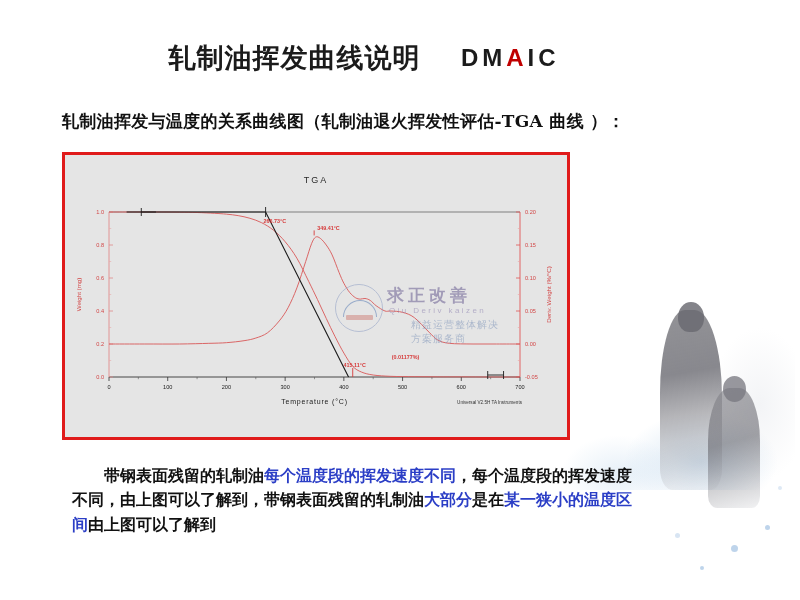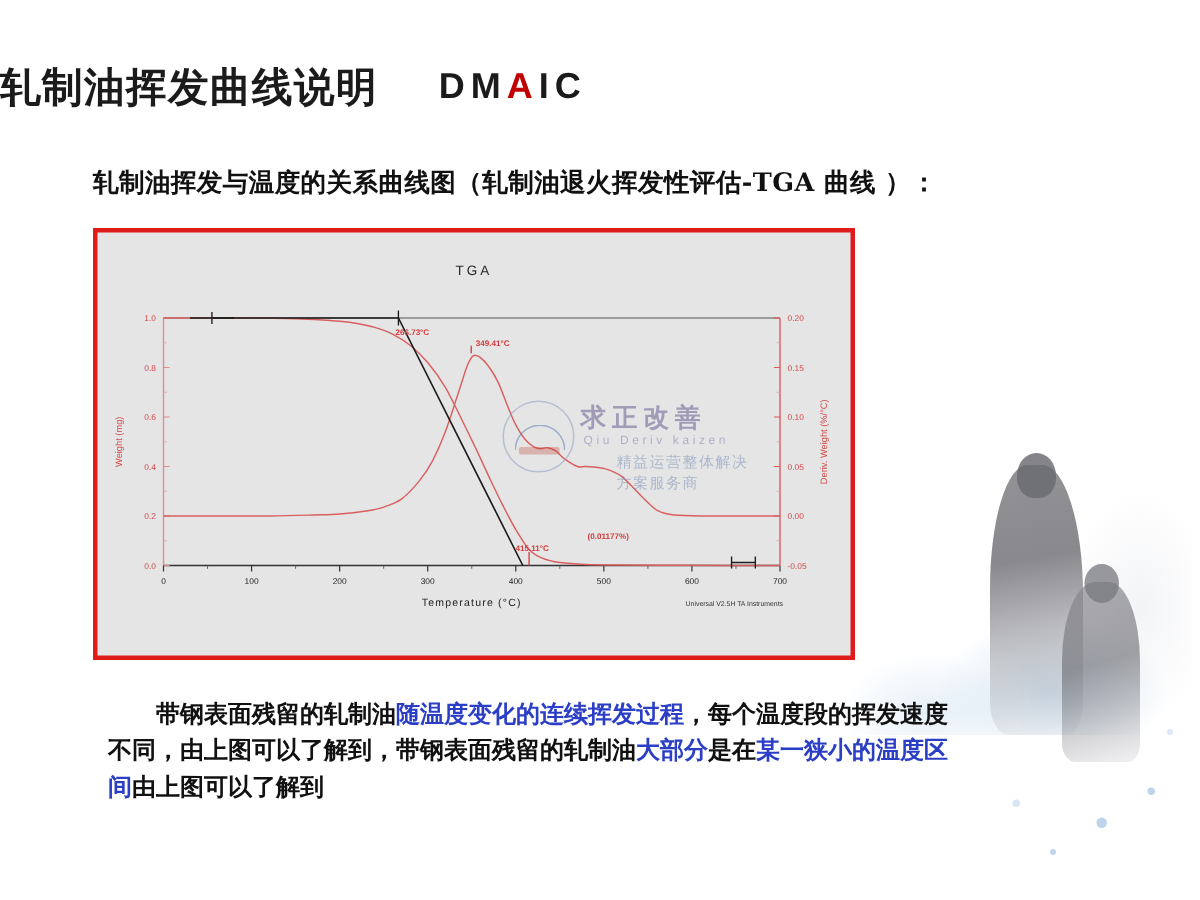--- a/index.html
+++ b/index.html
@@ -33,21 +33,21 @@
   .art-wash{
     right:0;bottom:0;width:235px;height:190px;
     background:
       radial-gradient(ellipse 110px 70px at 60% 85%, rgba(120,170,215,.30), rgba(120,170,215,0) 70%),
       radial-gradient(ellipse 80px 55px at 25% 92%, rgba(150,190,225,.24), rgba(150,190,225,0) 72%),
       radial-gradient(ellipse 70px 110px at 85% 55%, rgba(200,205,215,.22), rgba(200,205,215,0) 70%);
   }
   .spk{position:absolute;background:rgba(110,160,210,.45);border-radius:50%;}
 
   
-  .title-row{position:absolute;left:0;top:40px;width:728px;text-align:left;}
+  .title-row{position:absolute;left:0;top:40px;width:728px;text-align:center;}
   .main-title{
     display:inline-block;font-family:"DejaVu Sans", sans-serif;
     font-size:27px;font-weight:700;color:#1b1b1b;letter-spacing:1px;vertical-align:middle;
   }
   .dmaic{
     display:inline-block;margin-left:36px;vertical-align:middle;
     font-family:"Liberation Sans", sans-serif;font-size:24px;font-weight:800;letter-spacing:4px;color:#1b1b1b;
   }
   .dmaic .hot{color:#c00000;}
 
@@ -73,21 +73,21 @@
   .ax-label{font-size:5.6px;fill:#d24747;font-family:"Liberation Sans",sans-serif;}
   .ax-label-x{font-size:5.6px;fill:#222;font-family:"Liberation Sans",sans-serif;}
   .axis-title-left{font-size:6.2px;fill:#d24747;font-family:"Liberation Sans",sans-serif;}
   .axis-title-right{font-size:6.2px;fill:#d24747;font-family:"Liberation Sans",sans-serif;}
   .axis-title-x{font-size:7px;fill:#222;letter-spacing:.8px;font-family:"Liberation Sans",sans-serif;}
   .annot{font-size:5.4px;fill:#d63b3b;font-weight:700;font-family:"Liberation Sans",sans-serif;}
   .credit{font-size:4.6px;fill:#333;font-family:"Liberation Sans",sans-serif;}
 
   
   .watermark{
-    position:absolute;left:335px;top:263px;width:165px;height:56px;opacity:.55;pointer-events:none;
+    position:absolute;left:335px;top:280px;width:165px;height:56px;opacity:.55;pointer-events:none;
   }
   .wm-ring{
     position:absolute;left:0;top:4px;width:46px;height:46px;border-radius:50%;
     border:1.4px solid #8f9fc4;
   }
   .wm-ring:after{
     content:"";position:absolute;left:7px;top:15px;width:32px;height:16px;
     border:1.6px solid #5d7fb5;border-radius:50% 50% 0 0 / 100% 100% 0 0;border-bottom:none;
   }
   .wm-ring-tick{position:absolute;left:10px;top:30px;width:27px;height:5px;background:#c0392b;opacity:.55;border-radius:1px;}
@@ -224,14 +224,14 @@
 <div class="watermark">
   <div class="wm-ring">
     <div class="wm-ring-tick"></div>
   </div>
   <div class="wm-cn">求正改善</div>
   <div class="wm-en">Qiu Deriv kaizen</div>
   <div class="wm-sub">精益运营整体解决方案服务商</div>
 </div>
 
 <div class="explain">
-  <div class="explain-body"><span>带钢表面残留的轧制油</span><span class="hl">随温度变化的连续挥发过程</span><span>，每个温度段的挥发速度不同，由上图可以了解到，带钢表面残留的轧制油</span><span class="hl">大部分</span><span>是在</span><span class="hl">某一狭小的温度区间</span><span>由上图可以了解到</span></div>
+  <div class="explain-body"><span>带钢表面残留的轧制油</span><span class="hl">每个温度段的挥发速度不同</span><span>，每个温度段的挥发速度不同，由上图可以了解到，带钢表面残留的轧制油</span><span class="hl">大部分</span><span>是在</span><span class="hl">某一狭小的温度区间</span><span>由上图可以了解到</span></div>
 </div>
 
 </body></html>

